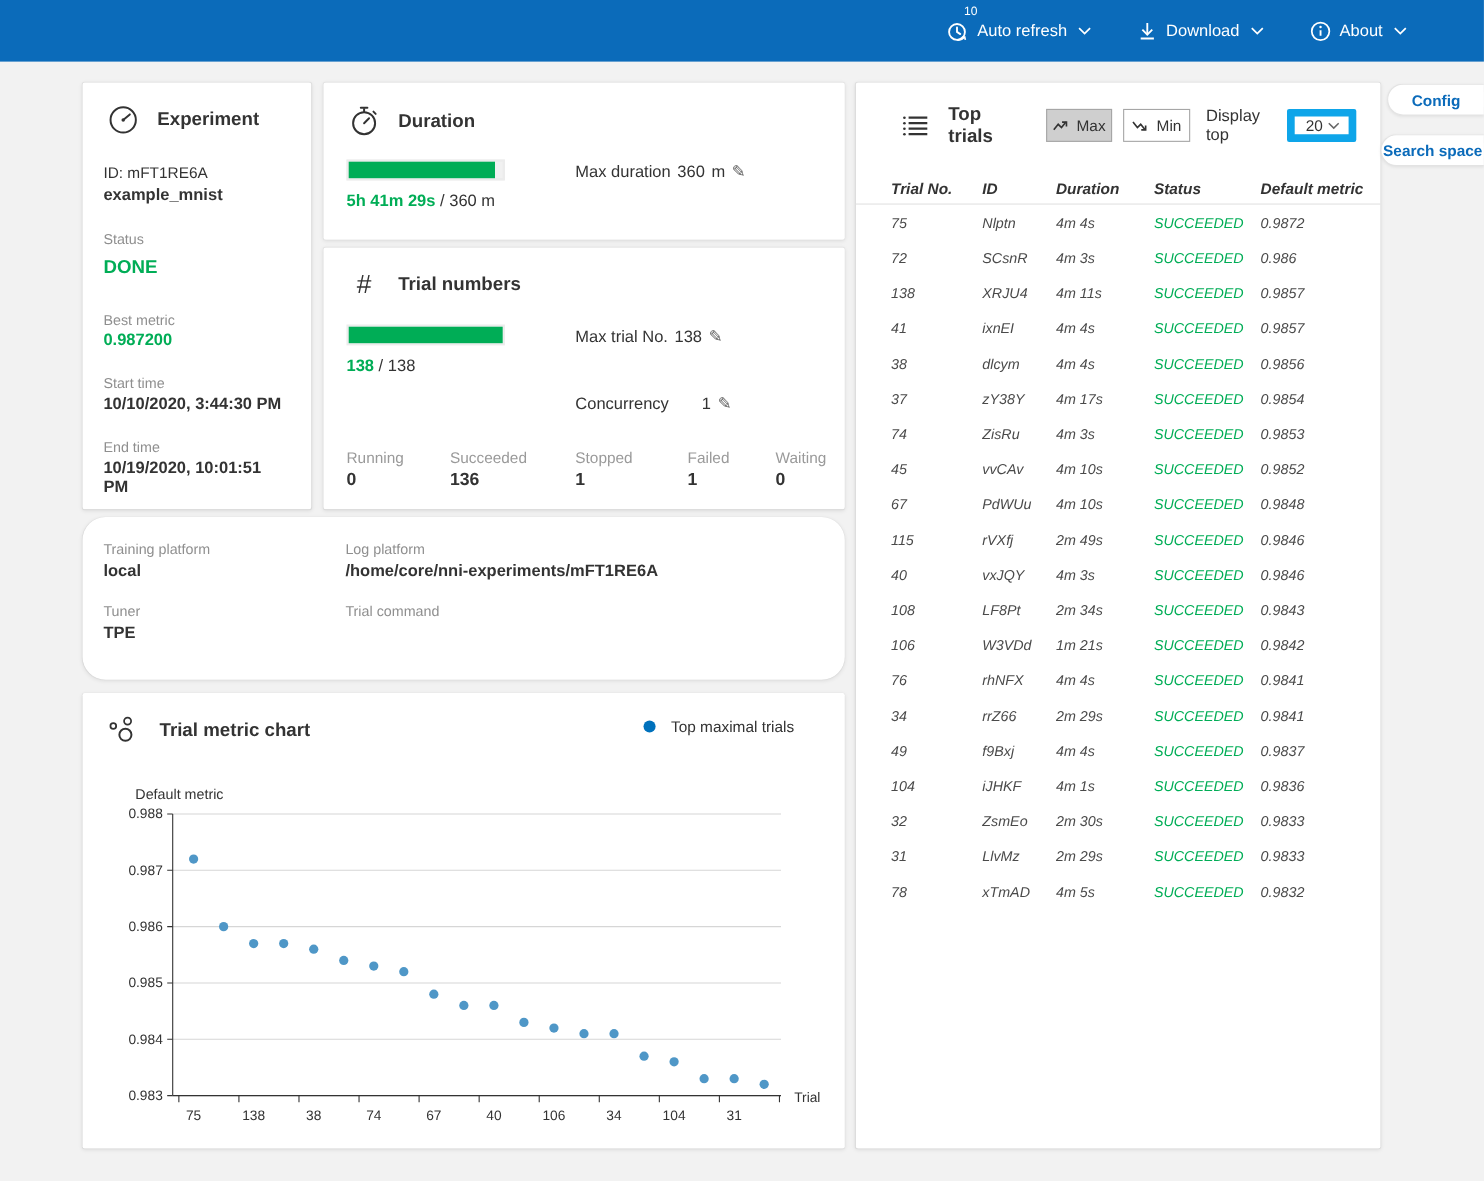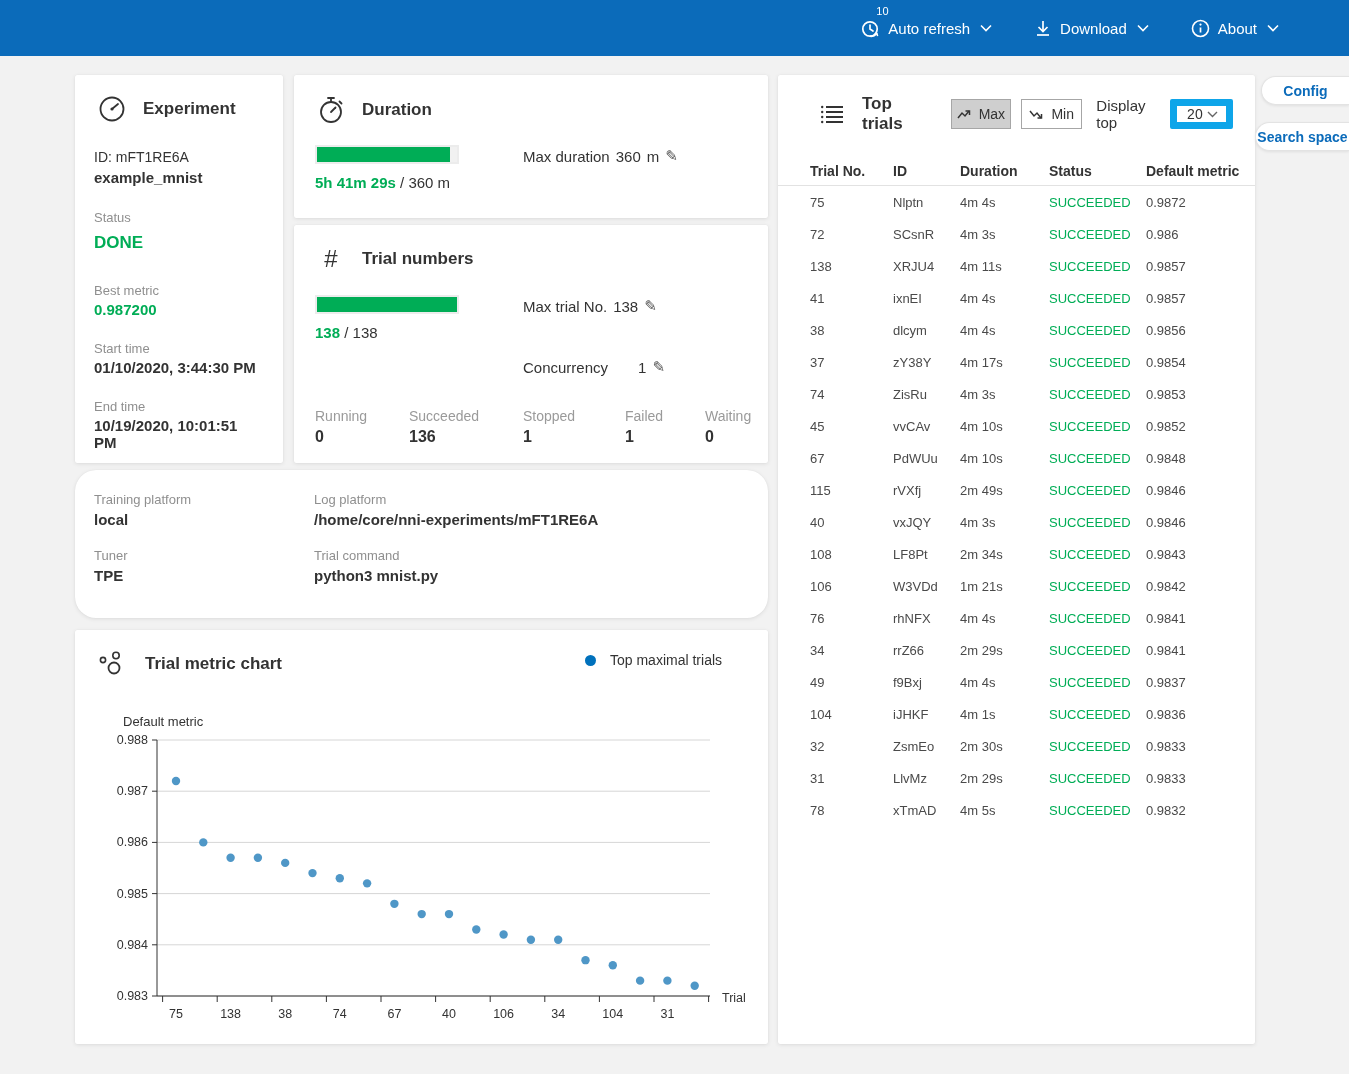--- a/index.html
+++ b/index.html
@@ -67,21 +67,21 @@
   .ylab { position:absolute; left:48px; top:84px; font-size:13px; color:#333; }
   
   .tt-header { display:flex; align-items:center; padding:19px 22px 0 42px; gap:0; }
   .tt-title { font-size:17px; font-weight:700; margin-left:18px; margin-right:24px; }
   .btn { display:flex; align-items:center; justify-content:center; gap:7px; height:30px; font-size:14px; color:#333; background:#fff; border:1px solid #a6a6a6; cursor:pointer; }
   .btn-max { width:70px; background:#cfcfcf; margin-right:10px; }
   .btn-min { width:71px; }
   .disp-lbl { font-size:15px; margin-left:14px; margin-right:10px; }
   .dropdown { width:68px; height:30px; border:7px solid #0ea5e9; border-radius:2px; display:flex; align-items:center; justify-content:space-between; padding:0 8px 0 10px; font-size:14px; cursor:pointer; background:#fff; }
   .tt-table { margin-top:22px; }
-  .tt-row { display:grid; grid-template-columns:83px 67px 89px 97px 1fr; padding-left:32px; padding-right:12px; align-items:center; }
+  .tt-row { display:grid; grid-template-columns:83px 67px 89px 97px 1fr; padding-left:32px; padding-right:12px; align-items:center;font-style:italic; }
   .tt-head { height:30px; font-size:14px; font-weight:700; color:#333; border-bottom:1px solid #e2e2e2; }
   .tt-body .tt-row { height:32px; font-size:13px; color:#4a4a4a; cursor:pointer; }
   .cell-status { color:#00ad56; }
   
   .pill {
     position:absolute; right:0; height:29px; background:#fff;
     border:1px solid #e3e3e3; border-right:none; border-radius:15px 0 0 15px;
     color:#0b6bba; font-size:14px; font-weight:700; display:flex; align-items:center;
     box-shadow:0 1px 3px rgba(0,0,0,0.08); cursor:pointer;
   }
@@ -157,21 +157,21 @@
     <span class="card-title">Experiment</span>
   </div>
   <div class="exp-body">
     <div class="exp-id">ID: mFT1RE6A</div>
     <div class="exp-name">example_mnist</div>
     <div class="lbl exp-sec-lbl">Status</div>
     <div class="exp-status green">DONE</div>
     <div class="lbl" style="margin-top:30px;">Best metric</div>
     <div class="exp-metric green">0.987200</div>
     <div class="lbl" style="margin-top:23px;">Start time</div>
-    <div class="exp-time">01/10/2020, 3:44:30 PM</div>
+    <div class="exp-time">10/10/2020, 3:44:30 PM</div>
     <div class="lbl" style="margin-top:23px;">End time</div>
     <div class="exp-time">10/19/2020, 10:01:51 PM</div>
   </div>
 </div>
 
 <div class="card card-duration">
   <div class="card-title-row">
     <span>
       <svg width="28" height="30" viewBox="0 0 28 30">
         <circle cx="14" cy="17" r="10" fill="none" stroke="#333" stroke-width="1.8"></circle>
@@ -251,21 +251,20 @@
     <div class="plat-item">
       <div class="lbl">Log platform</div>
       <div class="val">/home/core/nni-experiments/mFT1RE6A</div>
     </div>
     <div class="plat-item">
       <div class="lbl">Tuner</div>
       <div class="val">TPE</div>
     </div>
     <div class="plat-item">
       <div class="lbl">Trial command</div>
-      <div class="val">python3 mnist.py</div>
     </div>
   </div>
 </div>
 
 <div class="card card-chart">
   <div class="card-title-row">
     <span>
       <svg width="30" height="28" viewBox="0 0 30 28">
         <circle cx="5" cy="10" r="2.6" fill="none" stroke="#333" stroke-width="1.6"></circle>
         <circle cx="16" cy="18" r="5.5" fill="none" stroke="#333" stroke-width="1.8"></circle>

